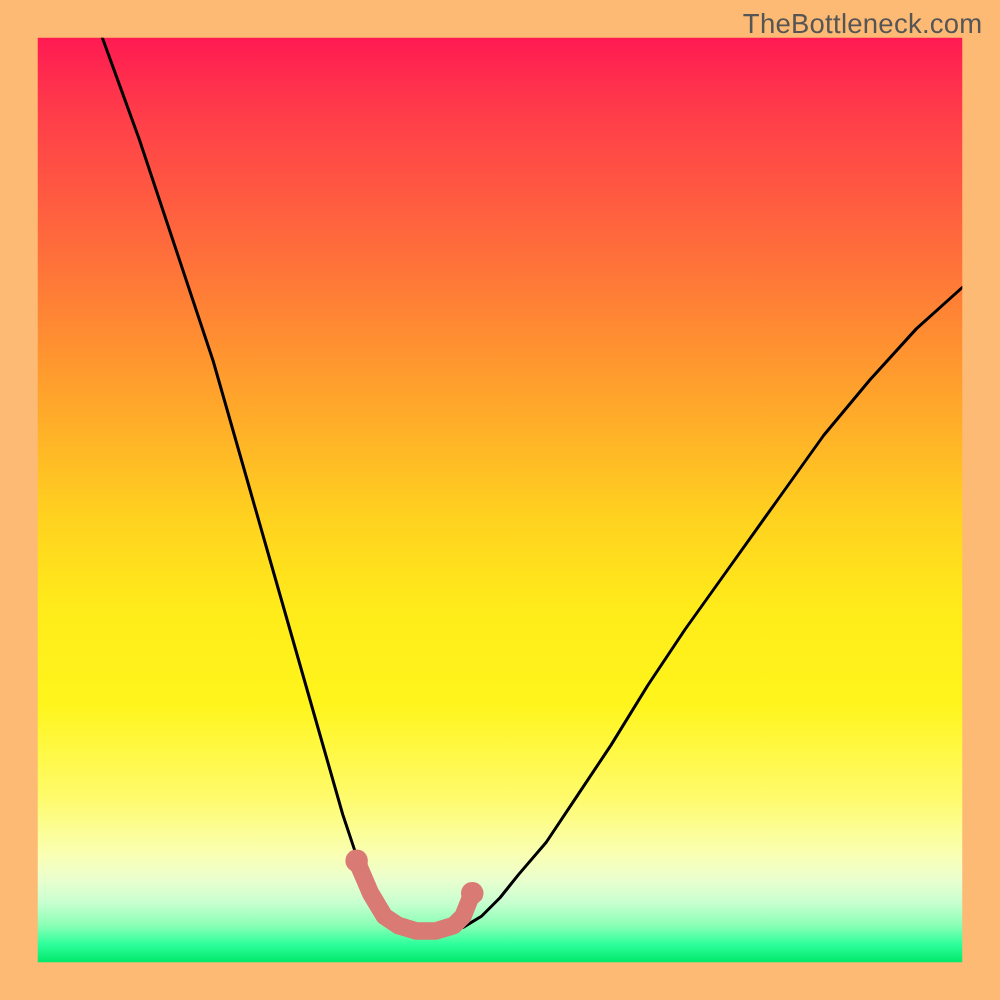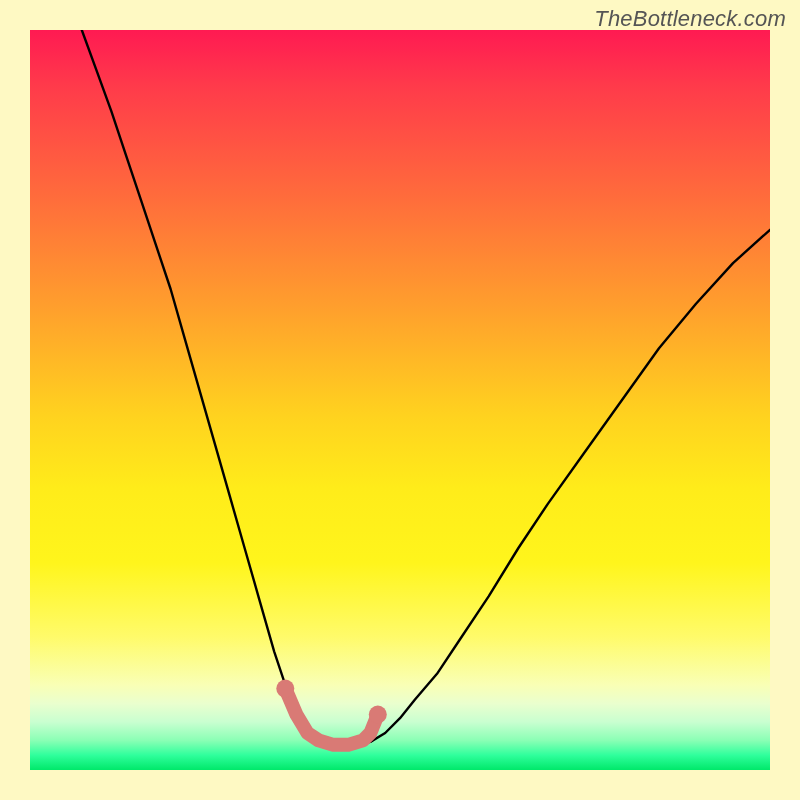--- a/index.html
+++ b/index.html
@@ -8,22 +8,21 @@
     width: 800px;
     height: 800px;
     background: #000;
     overflow: hidden;
     font-family: Arial, Helvetica, sans-serif;
   }
   .frame {
     position: relative;
     width: 800px;
     height: 800px;
-    background: #fef9c3;
-    font-style: italic;
+    background: #fdba74;
   }
   .watermark {
     position: absolute;
     top: 6px;
     right: 14px;
     color: #555;
     font-size: 22px;
     font-weight: 500;
     letter-spacing: 0.2px;
     z-index: 10;

